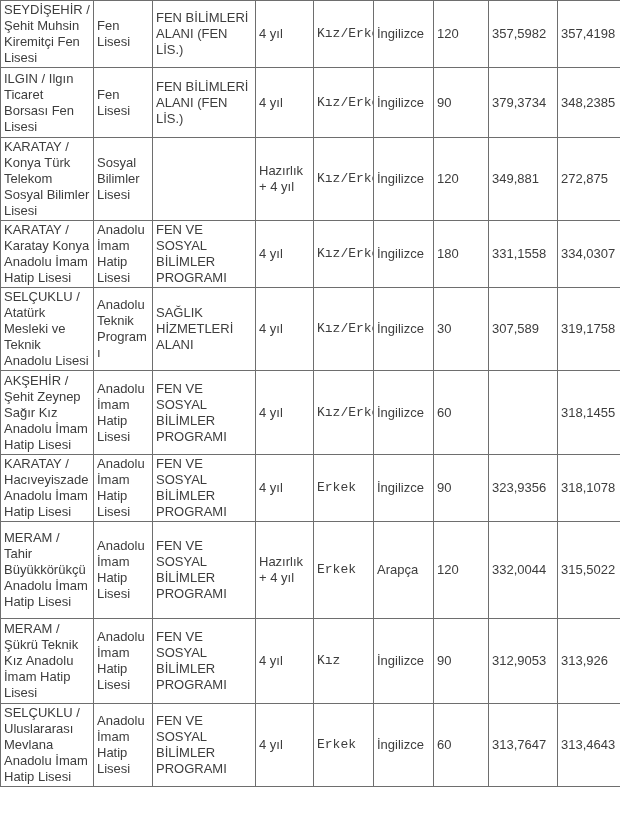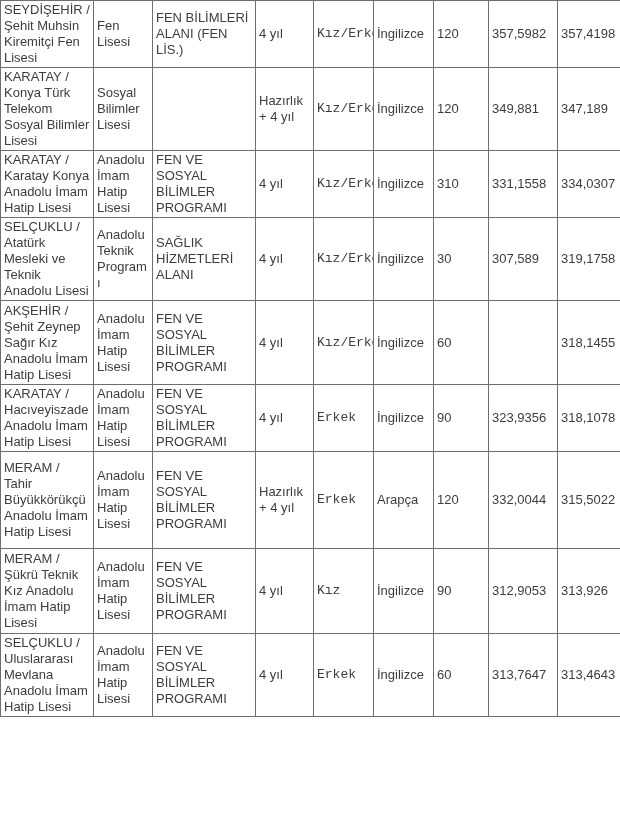--- a/index.html
+++ b/index.html
@@ -56,39 +56,50 @@
       <td>SEYDİŞEHİR / Şehit Muhsin Kiremitçi Fen Lisesi</td>
       <td>Fen Lisesi</td>
       <td>FEN BİLİMLERİ ALANI (FEN LİS.)</td>
       <td>4 yıl</td>
       <td class="c-gender">Kız/Erkek</td>
       <td>İngilizce</td>
       <td class="c-num">120</td>
       <td class="c-num">357,5982</td>
       <td class="c-num">357,4198</td>
     </tr>
+    <tr style="height:70px">
+      <td>ILGIN / Ilgın Ticaret Borsası Fen Lisesi</td>
+      <td>Fen Lisesi</td>
+      <td>FEN BİLİMLERİ ALANI (FEN LİS.)</td>
+      <td>4 yıl</td>
+      <td class="c-gender">Kız/Erkek</td>
+      <td>İngilizce</td>
+      <td class="c-num">90</td>
+      <td class="c-num">379,3734</td>
+      <td class="c-num">348,2385</td>
+    </tr>
     <tr style="height:80px">
       <td>KARATAY / Konya Türk Telekom Sosyal Bilimler Lisesi</td>
       <td>Sosyal Bilimler Lisesi</td>
       <td></td>
       <td>Hazırlık + 4 yıl</td>
       <td class="c-gender">Kız/Erkek</td>
       <td>İngilizce</td>
       <td class="c-num">120</td>
       <td class="c-num">349,881</td>
-      <td class="c-num">347,189</td>
+      <td class="c-num">272,875</td>
     </tr>
     <tr style="height:51px">
       <td>KARATAY / Karatay Konya Anadolu İmam Hatip Lisesi</td>
       <td>Anadolu İmam Hatip Lisesi</td>
       <td>FEN VE SOSYAL BİLİMLER PROGRAMI</td>
       <td>4 yıl</td>
       <td class="c-gender">Kız/Erkek</td>
       <td>İngilizce</td>
-      <td class="c-num">310</td>
+      <td class="c-num">180</td>
       <td class="c-num">331,1558</td>
       <td class="c-num">334,0307</td>
     </tr>
     <tr style="height:79px">
       <td>SELÇUKLU / Atatürk Mesleki ve Teknik Anadolu Lisesi</td>
       <td>Anadolu Teknik Programı</td>
       <td>SAĞLIK HİZMETLERİ ALANI</td>
       <td>4 yıl</td>
       <td class="c-gender">Kız/Erkek</td>
       <td>İngilizce</td>

